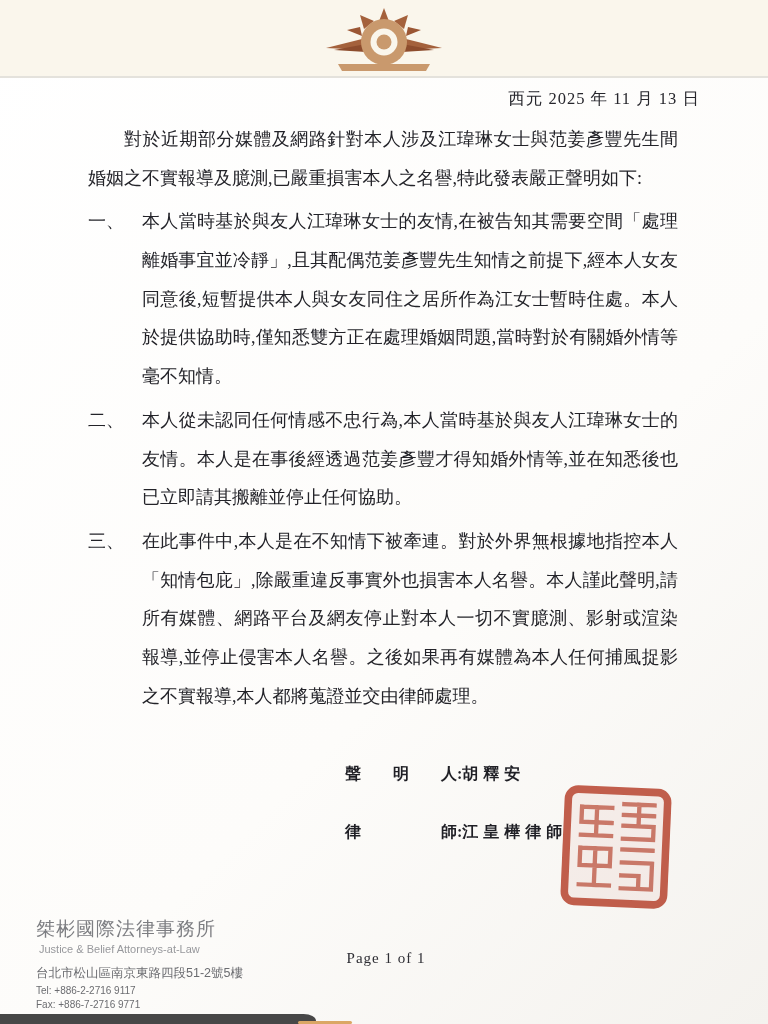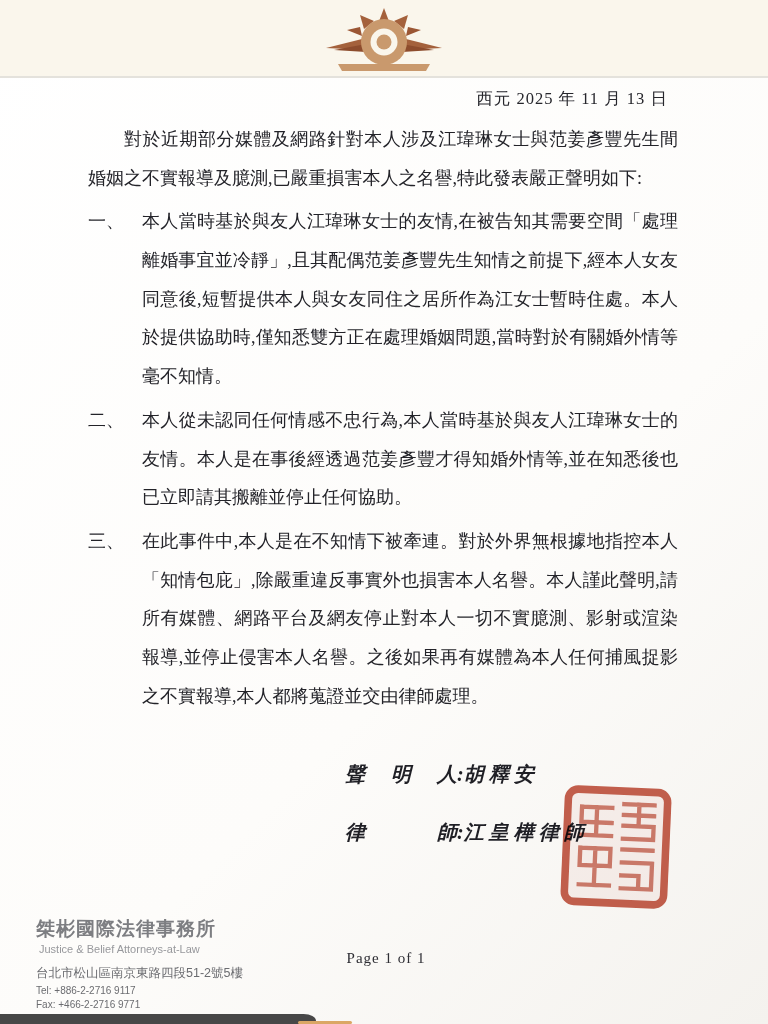--- a/index.html
+++ b/index.html
@@ -16,43 +16,43 @@
     display:flex; align-items:flex-end; justify-content:center;
   }
   .sun-logo { width:128px; height:66px; margin-bottom:2px; }
   
   .doc-title {
     margin-top:12px; text-align:center; font-size:27px; font-weight:bold;
     color:#1e1e24;
   }
   .doc-title span { letter-spacing:58px; margin-right:-58px; }
   .doc-date {
-    margin-top:10px; padding-right:100px; text-align:right;
+    margin-top:10px; padding-right:68px; text-align:right;
     font-size:16.5px; color:#26262c; letter-spacing:1px;
   }
   
   .doc-body {
     padding:10px 90px 0 88px; font-size:18px; line-height:2.15;
     text-align:justify; color:#232329;
   }
   .intro { text-indent:2em; margin-bottom:4px; }
   .item { display:flex; margin-top:5px; }
   .item-num { width:54px; flex-shrink:0; }
   .item-text { flex:1; text-align:justify; }
   
-  .signature { margin-top:30px; padding-left:345px; font-size:20px; font-weight:bold; color:#1f1f25;font-style:italic; }
+  .signature { margin-top:30px; padding-left:345px; font-size:16px; font-weight:bold; color:#1f1f25; }
   .sig-row { height:58px; display:flex; align-items:center; }
   .sig-label { display:inline-block; width:112px; text-align:justify; text-align-last:justify; }
   .sig-name { letter-spacing:5px; }
   
   .seal { position:absolute; left:562px; top:786px; width:108px; height:122px;
           transform:rotate(2.5deg); mix-blend-mode:multiply; opacity:.9; }
   
   .footer-firm { position:absolute; left:36px; top:916px; font-family:"Liberation Sans","DejaVu Sans",sans-serif; }
-  .firm-zh { font-size:19px; font-weight:bold; color:#7d7e82; letter-spacing:1px; }
+  .firm-zh { font-size:19px; font-weight:normal; color:#7d7e82; letter-spacing:1px; }
   .firm-en { font-size:11px; color:#97989c; margin-top:1px; margin-left:3px; }
   .firm-addr { font-size:12.5px; color:#6b6c70; margin-top:10px; }
   .firm-tel, .firm-fax { font-size:10px; color:#6b6c70; margin-top:3px; }
   .page-number { position:absolute; top:950px; left:2px; width:100%; text-align:center;
                  font-size:15px; color:#2e2e34; letter-spacing:1px; }
   
   .bottom-bar { position:absolute; left:0; bottom:0; width:316px; height:10px;
                 background:#474747; border-top-right-radius:16px 9px; border-bottom-right-radius:4px; }
   .bottom-bar-accent { position:absolute; left:298px; bottom:0; width:54px; height:3px;
                        background:#dba765; border-radius:2px; }
@@ -125,21 +125,21 @@
       <path d="M17,58 h28 M17,58 v16 M45,58 v16 M17,74 h28 M31,58 v34 M17,92 h28"></path>
       <path d="M56,58 h28 M56,70 h28 M56,82 h16 v12 M84,70 v24 M56,94 h28"></path>
     </g>
   </svg>
 
   <div class="footer-firm">
     <div class="firm-zh">桀彬國際法律事務所</div>
     <div class="firm-en">Justice &amp; Belief Attorneys-at-Law</div>
     <div class="firm-addr">台北市松山區南京東路四段51-2號5樓</div>
     <div class="firm-tel">Tel: +886-2-2716 9117</div>
-    <div class="firm-fax">Fax: +466-2-2716 9771</div>
+    <div class="firm-fax">Fax: +886-7-2716 9771</div>
   </div>
 
   <div class="page-number">Page 1 of 1</div>
 
   <div class="bottom-bar"></div>
   <div class="bottom-bar-accent"></div>
 
 </div>
 
 </body></html>

